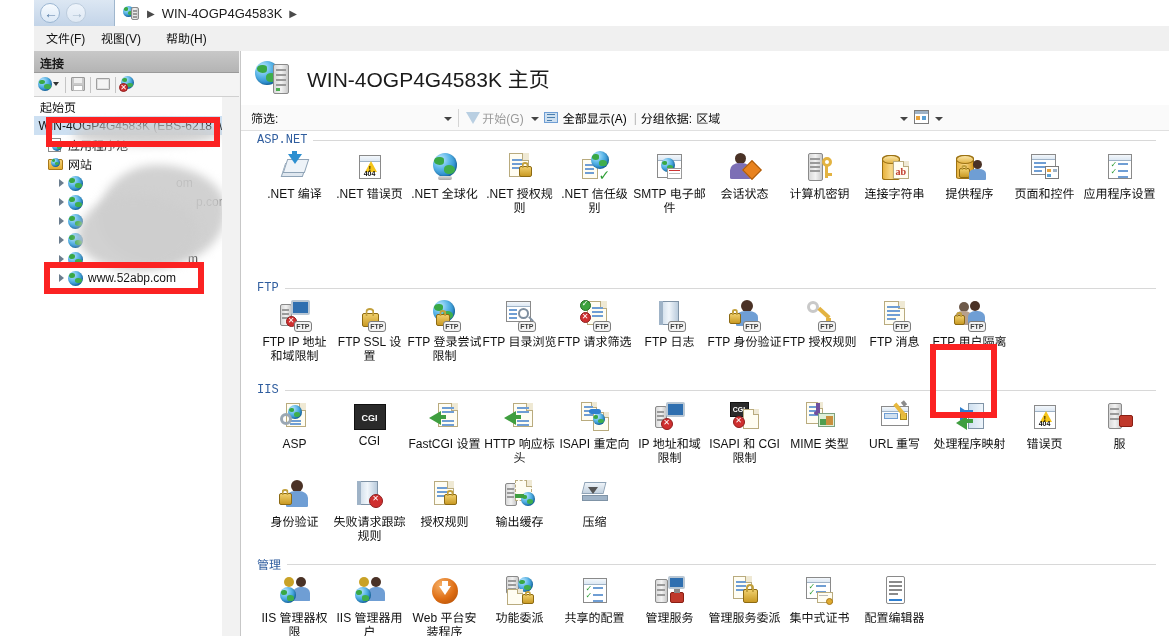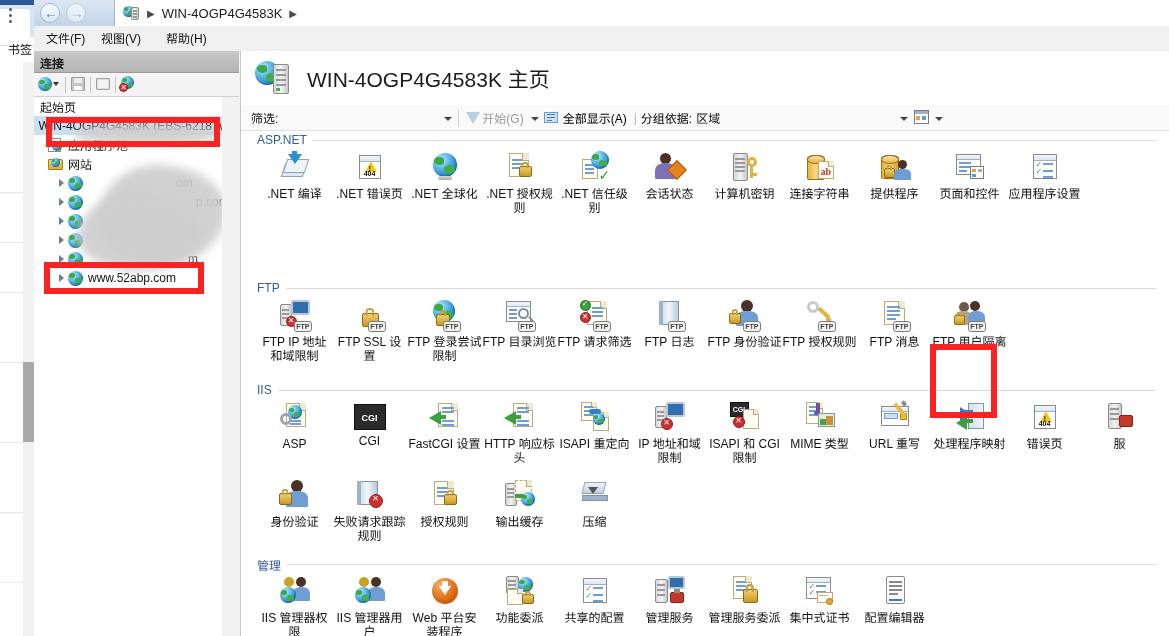--- a/index.html
+++ b/index.html
@@ -95,21 +95,21 @@
   .fb-caret::after { content:''; position:absolute; left:4px; top:8px; width:0; height:0;
                      border-top:4px solid #444; border-left:4px solid transparent; border-right:4px solid transparent; }
   .fb-btn { display:flex; align-items:center; height:20px; padding:0 3px; font-size:12px; }
   .fb-btn.dim { color:#9a9a9a; }
   .fb-pipe { color:#b6b6b6; margin:0 4px; }
   .fb-grpsel { width:200px; font-size:12px; color:#111; margin-left:4px; }
 
   .feature-area { position:absolute; left:0; top:80px; width:929px; bottom:0; background:#fff; overflow:hidden; }
 
   .sect { position:absolute; left:0; width:929px; }
-  .sect-head { position:absolute; left:16px; top:0; height:14px; display:flex; align-items:center; width:905px; }
+  .sect-head { position:absolute; left:16px; top:0; height:14px; display:flex; align-items:center; width:905px;font-family:Liberation Mono, monospace; }
   .sect-title { font-size:12px; color:#2f5d9e; white-space:nowrap; }
   .sect-rule { flex:1; height:1px; background:#d8d8d8; margin-left:6px; margin-right:6px; }
 
   .tiles { position:absolute; left:16px; top:14px; display:flex; flex-wrap:wrap; width:913px; }
   .tile { width:75px; min-height:78px; display:flex; flex-direction:column; align-items:center;
           padding-top:4px; cursor:default; position:relative; }
   .tile-ico { width:32px; height:32px; position:relative; margin-bottom:4px; }
   .tile-lbl { font-size:12px; color:#111; text-align:center; line-height:14px; width:74px; }
 
   
@@ -172,44 +172,20 @@
   .pencil { background:#e8b93d; position:absolute; transform:rotate(-40deg); }
   .orange-dia { background:#e8821e; border:1px solid #a85a0c; transform:rotate(45deg); }
   .down-arrow { position:absolute; width:0; height:0; border-left:6px solid transparent;
       border-right:6px solid transparent; border-top:8px solid #2d8fd0; }
 </style>
 </head>
 <body>
 
 <div id="root">
 
-  <div class="bg-browser">
-    <div class="bg-titlebar"></div>
-    <div class="bg-tabstrip"></div>
-    <div class="bg-tab"></div>
-    <div class="bg-dots">
-        <i></i>
-        <i></i>
-        <i></i>
-      </div>
-    <div class="bg-toolbar"></div>
-    <div class="bg-bookmark">书签</div>
-    <div class="bg-page">
-      <div class="bg-line" style="top:130px"></div>
-      <div class="bg-line" style="top:180px"></div>
-      <div class="bg-line" style="top:230px"></div>
-      <div class="bg-line" style="top:300px"></div>
-      <div class="bg-line" style="top:380px"></div>
-      <div class="bg-line" style="top:450px"></div>
-      <div class="bg-line" style="top:520px"></div>
-    </div>
-    <div class="bg-scroll-track">
-      <div class="bg-scroll-thumb" style="top:300px;height:80px;"></div>
-    </div>
-  </div>
 
   <div class="iis-window">
 
     <div class="addr-bar">
       <div class="nav-btns">
         <div class="nav-circle back">
           <div class="nav-arrow">←</div>
         </div>
         <div class="nav-circle fwd">
           <div class="nav-arrow">→</div>
@@ -457,20 +433,30 @@
                     <i style="left:0;top:4px;width:9px"></i>
                     <i style="left:0;top:8px;width:9px"></i>
                   </span>
                 <span class="ic globe" style="left:12px;top:0;width:18px;height:18px;"></span>
                 <span class="check" style="left:20px;top:16px;"><span style="left:0;top:0;"></span></span>
               </div>
               <div class="tile-lbl">.NET 信任级别</div>
             </div>
             <div class="tile">
               <div class="tile-ico">
+                <span class="ic win" style="left:3px;top:3px;width:25px;height:24px;"></span>
+                <span class="ic globe" style="left:7px;top:7px;width:14px;height:14px;"></span>
+                <span class="ic" style="left:13px;top:17px;width:15px;height:11px;background:#fff;border:1px solid #9a9a9a;"></span>
+                <span class="ic" style="left:15px;top:19px;width:11px;height:1px;background:#c33;"></span>
+                <span class="ic" style="left:15px;top:22px;width:11px;height:1px;background:#bbb;"></span>
+              </div>
+              <div class="tile-lbl">SMTP 电子邮件</div>
+            </div>
+            <div class="tile">
+              <div class="tile-ico">
                 <span class="ic person-head" style="left:6px;top:2px;width:11px;height:11px;"></span>
                 <span class="ic person-body" style="left:1px;top:12px;width:21px;height:16px;"></span>
                 <span class="ic orange-dia" style="left:16px;top:12px;width:14px;height:14px;"></span>
               </div>
               <div class="tile-lbl">会话状态</div>
             </div>
             <div class="tile">
               <div class="tile-ico">
                 <span class="ic server" style="left:4px;top:2px;width:15px;height:28px;">
                   <i style="top:4px"></i>

